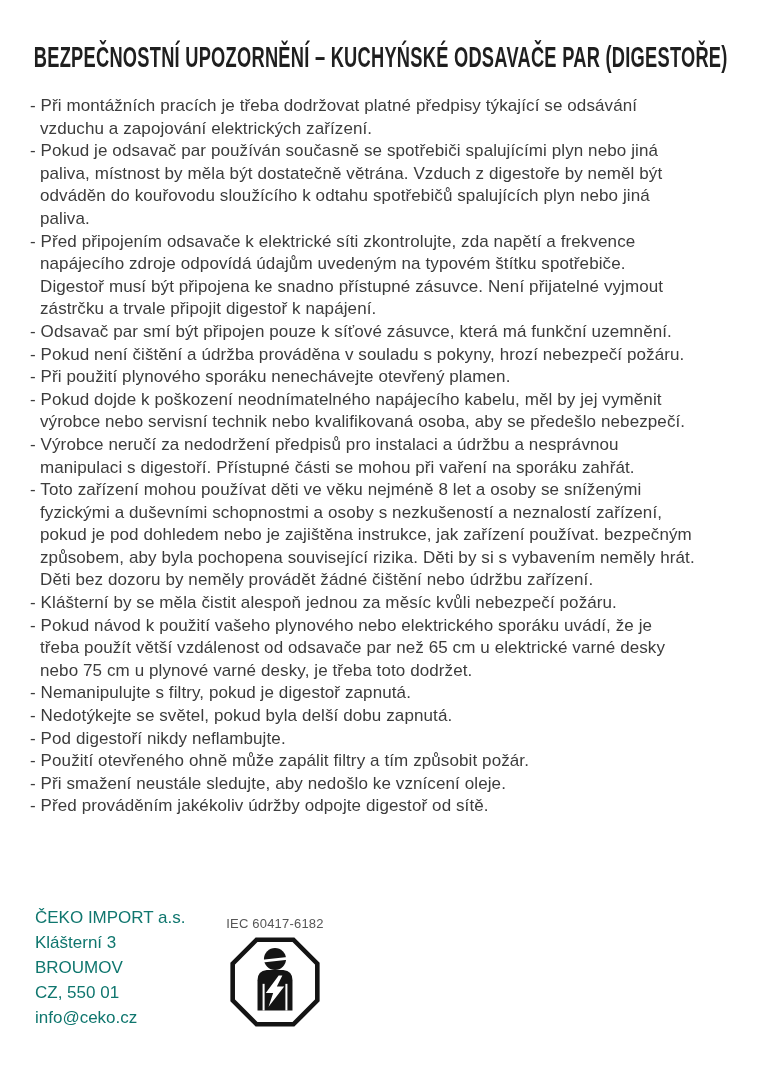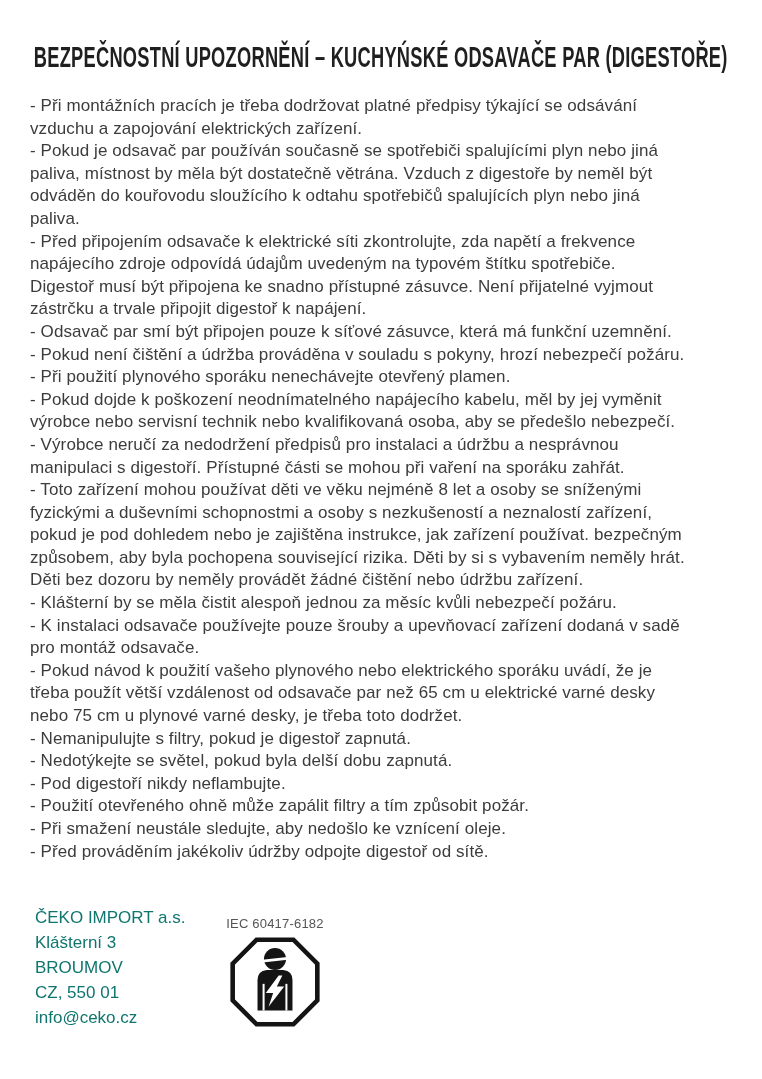--- a/index.html
+++ b/index.html
@@ -34,21 +34,21 @@
     width:720px;
     font-size:17px;
     line-height:22.6px;
     color:#3c3c3c;
   }
   .warning-item { }
   .warning-line {
     white-space:nowrap;
     letter-spacing:0.1px;
   }
-  .warning-line.cont { }
+  .warning-line.cont { margin-left:10px; }
   .company {
     position:absolute;
     left:35px;
     top:905px;
     font-size:17px;
     line-height:25px;
     color:#0f766e;
   }
   .cert {
     position:absolute;
@@ -112,24 +112,20 @@
         <div class="warning-line">- Toto zařízení mohou používat děti ve věku nejméně 8 let a osoby se sníženými</div>
         <div class="warning-line cont">fyzickými a duševními schopnostmi a osoby s nezkušeností a neznalostí zařízení,</div>
         <div class="warning-line cont">pokud je pod dohledem nebo je zajištěna instrukce, jak zařízení používat. bezpečným</div>
         <div class="warning-line cont">způsobem, aby byla pochopena související rizika. Děti by si s vybavením neměly hrát.</div>
         <div class="warning-line cont">Děti bez dozoru by neměly provádět žádné čištění nebo údržbu zařízení.</div>
       </div>
       <div class="warning-item">
         <div class="warning-line">- Klášterní by se měla čistit alespoň jednou za měsíc kvůli nebezpečí požáru.</div>
       </div>
       <div class="warning-item">
-        <div class="warning-line">- K instalaci odsavače používejte pouze šrouby a upevňovací zařízení dodaná v sadě</div>
-        <div class="warning-line cont">pro montáž odsavače.</div>
-      </div>
-      <div class="warning-item">
         <div class="warning-line">- Pokud návod k použití vašeho plynového nebo elektrického sporáku uvádí, že je</div>
         <div class="warning-line cont">třeba použít větší vzdálenost od odsavače par než 65 cm u elektrické varné desky</div>
         <div class="warning-line cont">nebo 75 cm u plynové varné desky, je třeba toto dodržet.</div>
       </div>
       <div class="warning-item">
         <div class="warning-line">- Nemanipulujte s filtry, pokud je digestoř zapnutá.</div>
       </div>
       <div class="warning-item">
         <div class="warning-line">- Nedotýkejte se světel, pokud byla delší dobu zapnutá.</div>
       </div>

